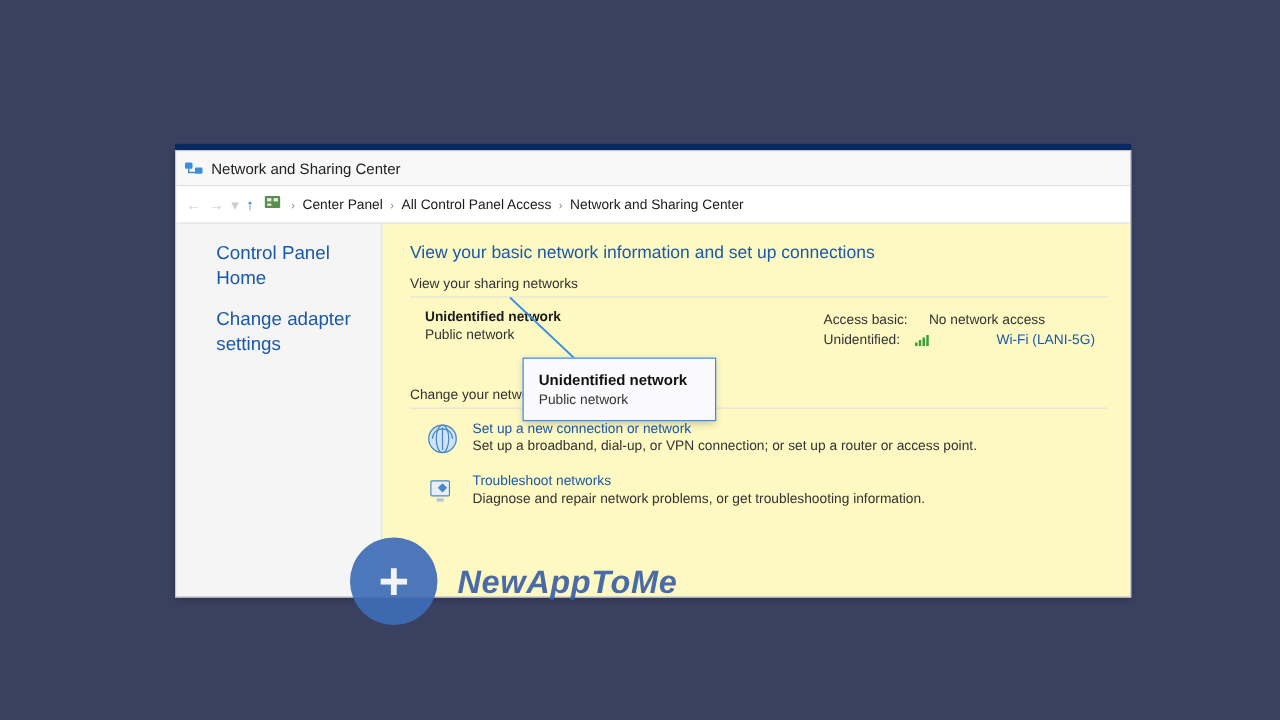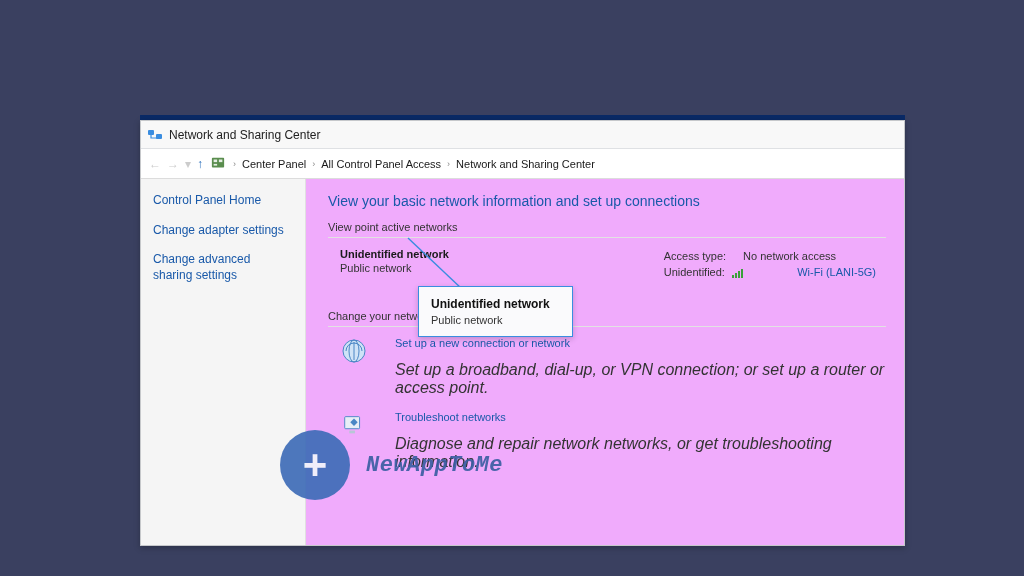--- a/index.html
+++ b/index.html
@@ -9,21 +9,21 @@
     font-family: "Segoe UI", Tahoma, sans-serif;
     font-size: 11px;
     color: #333;
     position: relative;
   }
   .window {
     position: absolute;
     top: 120px;
     left: 140px;
     width: 765px;
-    height: 426px;
+    height: 358px;
     background: #f0f0f0;
     border: 1px solid #c6c8cb;
     box-shadow: 0 2px 6px rgba(0,0,0,.25);
     overflow: hidden;
   }
   .titlebar {
     height: 28px;
     background: #f8f8f8;
     border-bottom: 1px solid #dfe1e4;
     display: flex;
@@ -53,46 +53,47 @@
   .body { display:flex; height: calc(100% - 58px); }
   .sidebar {
     width: 165px;
     border-right: 1px solid #e0e0e0;
     background: #f5f5f5;
     padding: 14px 12px;
   }
   .sidebar-link {
     display:block;
     color:#1959a9;
-    font-size:12px;
+    font-size:15px;
     margin-bottom: 14px;
     line-height: 1.3;
+    margin-left: 20px;
   }
   .main {
     flex:1;
     padding: 14px 18px 18px 22px;
-    background:#f0abfc;
+    background:#fef9c3;
     position: relative;
   }
   .page-title { color:#1959a9; font-size:14px; font-weight: normal; margin-bottom: 12px; }
   .section-label { color:#333; font-size:11px; margin-bottom: 4px; }
   .hr { border-top:1px solid #e2e2e2; margin: 2px 0 10px 0; }
   .active-net-row { display:flex; justify-content:space-between; padding: 0 4px 10px 12px; }
   .net-left .net-name { font-weight:bold; color:#1a1a1a; font-size:11px; }
   .net-left .net-type { color:#333; font-size:11px; margin-top:2px; }
   .net-right { font-size:11px; }
   .net-right table td { padding: 0 4px 2px 0; vertical-align: top; }
   .net-right .label { color:#333; }
   .net-right .value { color:#333;padding-left:11px; }
   .net-right .link { color:#1959a9;margin-left:45px; }
   .section-spacer { height: 18px; }
-  .task-row { display:flex; gap:27px; padding-left: 12px; margin-bottom: 14px; }
+  .task-row { display:flex; gap:10px; padding-left: 12px; margin-bottom: 14px; }
   .task-icon { width:28px; height:28px; flex:0 0 28px; display:flex; align-items:center; justify-content:center; }
   .task-text .task-title { color:#1959a9; font-size:11px; }
-  .task-text .task-desc { color:#333; font-size:16px; margin-top:12px;font-style:italic; }
+  .task-text .task-desc { color:#333; font-size:11px; margin-top:2px; }
 
   
   .callout {
     position:absolute;
     top:107px;
     left:112px;
     width:155px;
     padding:10px 12px;
     background:#fafafc;
     border:1px solid #3a8de0;
@@ -114,26 +115,26 @@
     opacity:.92;
     pointer-events:none;
   }
   .wm-circle {
     width:70px; height:70px; border-radius:50%;
     background:#3f6db8;
     display:flex; align-items:center; justify-content:center;
   }
   .wm-plus { color:#f0f4fa; font-size:42px; font-weight:bold; line-height:1; }
   .wm-text {
-    font-size:22px;
+    font-size:26px;
     font-style: italic;
     font-weight: 800;
     color:#3b5fa3;
     letter-spacing: .5px;
-    font-family: Liberation Mono, monospace;
+    font-family: Liberation Sans, sans-serif;
   }
 
   .sig-icon { width:14px; height:10px; display:inline-block; vertical-align:middle; margin-right:3px; }
 
   
   .desk-strip {
     position:absolute;
     left:140px; top:115px; width:765px; height:10px;
     background: linear-gradient(#0a2a66, #0a2a66);
     z-index:0;
@@ -179,39 +180,38 @@
       <span class="crumb">All Control Panel Access</span>
       <span class="sep">›</span>
       <span class="crumb current">Network and Sharing Center</span>
     </div>
   </div>
 
   <div class="body">
     <div class="sidebar">
       <a class="sidebar-link">Control Panel Home</a>
       <a class="sidebar-link">Change adapter settings</a>
-      <a class="sidebar-link">Change advanced sharing settings</a>
     </div>
 
     <div class="main">
       <div class="page-title">View your basic network information and set up connections</div>
 
-      <div class="section-label">View point active networks</div>
+      <div class="section-label">View your sharing networks</div>
       <div class="hr"></div>
 
       <div class="active-net-row">
         <div class="net-left">
           <div class="net-name">Unidentified network</div>
           <div class="net-type">Public network</div>
         </div>
         <div class="net-right">
           <table>
             <tbody>
                 <tr>
-              <td class="label">Access type:</td>
+              <td class="label">Access basic:</td>
               <td class="value">No network access</td>
             </tr>
             <tr>
               <td class="label">Unidentified:</td>
               <td>
                 <span class="sig-icon">
                   <svg viewBox="0 0 14 10" width="14" height="10">
                     <rect x="0" y="7" width="2" height="3" fill="#3aa03a"></rect>
                     <rect x="3" y="5" width="2" height="5" fill="#3aa03a"></rect>
                     <rect x="6" y="3" width="2" height="7" fill="#3aa03a"></rect>
@@ -248,21 +248,21 @@
       <div class="task-row">
         <div class="task-icon">
           <svg viewBox="0 0 28 28" width="26" height="26">
             <rect x="4" y="5" width="16" height="13" rx="1" fill="#e8eef6" stroke="#4a86c5" stroke-width="1"></rect>
             <rect x="9" y="20" width="6" height="3" fill="#b7c6d6"></rect>
             <path d="M14 7 l4 4 -4 4 -4 -4 z" fill="#4a86c5"></path>
           </svg>
         </div>
         <div class="task-text">
           <div class="task-title">Troubleshoot networks</div>
-          <div class="task-desc">Diagnose and repair network networks, or get troubleshooting information.</div>
+          <div class="task-desc">Diagnose and repair network problems, or get troubleshooting information.</div>
         </div>
       </div>
 
       <svg style="position:absolute; top:55px; left:96px; z-index:4; pointer-events:none;" width="90" height="60">
         <line x1="6" y1="4" x2="60" y2="55" stroke="#3a8de0" stroke-width="1.4"></line>
       </svg>
 
       <div class="callout">
         <div class="c-title">Unidentified network</div>
         <div class="c-sub">Public network</div>

